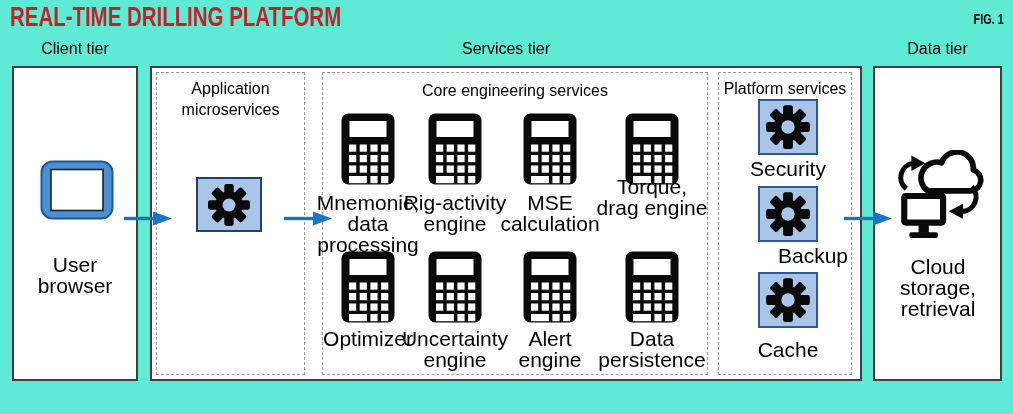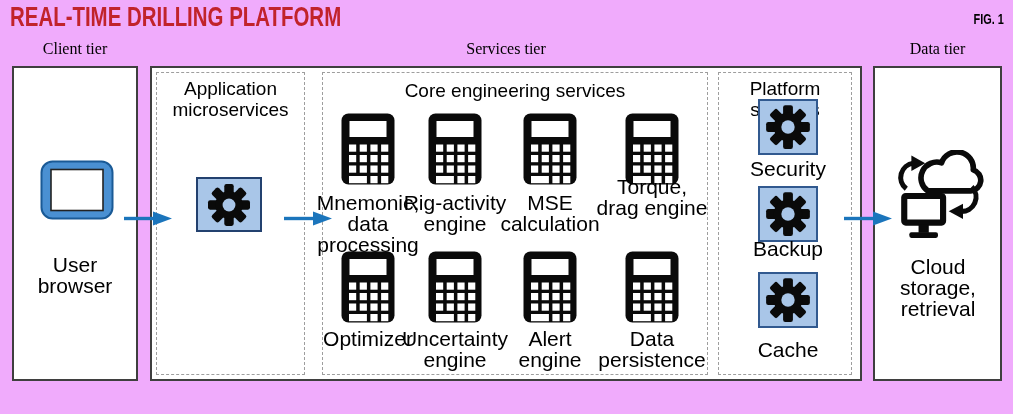--- a/index.html
+++ b/index.html
@@ -1,32 +1,32 @@
 <!DOCTYPE html>
 <html><head>
 <meta charset="utf-8">
 <style>
   html,body{margin:0;padding:0;background:#fff;}
   #stage{
-    position:relative;width:1013px;height:414px;background:#f0abfc;overflow:hidden;
+    position:relative;width:1013px;height:414px;background:#5eead4;overflow:hidden;
     font-family:"Liberation Sans","DejaVu Sans",sans-serif;color:#000;
   }
   .title{
     position:absolute;left:10px;top:1px;font-size:28px;font-weight:bold;
     color:#c1232b;white-space:nowrap;transform:scaleX(.73);transform-origin:0 50%;
     letter-spacing:0;
   }
   .figlabel{
     position:absolute;right:9px;top:11px;font-size:14px;font-weight:bold;
     transform:scaleX(.78);transform-origin:100% 50%;white-space:nowrap;
   }
-  .tier-label{position:absolute;top:40px;font-size:16px;text-align:center;font-family:Liberation Serif, serif;}
+  .tier-label{position:absolute;top:40px;font-size:16px;text-align:center;}
   .panel{position:absolute;top:66px;height:315px;border:2px solid #3f3f3f;box-sizing:border-box;background:#fff;}
   .dashed{position:absolute;top:72px;height:303px;border:1px dashed #9e9e9e;box-sizing:border-box;}
-  .hdr{position:absolute;font-size:19px;line-height:21px;text-align:center;white-space:pre-line;}
+  .hdr{position:absolute;font-size:16px;line-height:21px;text-align:center;white-space:pre-line;}
   .lbl{position:absolute;font-size:21px;line-height:21px;text-align:center;white-space:pre-line;}
   .node{position:absolute;}
   .bluebox{
     position:absolute;background:#a9c6e8;border:2px solid #31598f;box-sizing:border-box;
     display:flex;align-items:center;justify-content:center;
   }
   .arrow{position:absolute;width:48px;height:17px;}
   svg{display:block;}
 </style>
 </head>
@@ -326,21 +326,21 @@
           <rect x="-5.5" y="-24.5" width="11" height="49" rx="2.5"></rect>
           <rect x="-5.5" y="-24.5" width="11" height="49" rx="2.5" transform="rotate(45)"></rect>
           <rect x="-5.5" y="-24.5" width="11" height="49" rx="2.5" transform="rotate(90)"></rect>
           <rect x="-5.5" y="-24.5" width="11" height="49" rx="2.5" transform="rotate(135)"></rect>
           <circle r="16"></circle>
           <circle r="7.5" fill="#a9c6e8"></circle>
         </g>
       </svg>
     </span>
   </div>
-  <div class="lbl" style="left:728px;width:120px;top:238px;">Backup</div>
+  <div class="lbl" style="left:728px;width:120px;top:245px;text-align:right;">Backup</div>
 
   <div class="bluebox" style="left:758px;top:272px;width:60px;height:56px;">
     <span>
       <svg width="54" height="50" viewBox="0 0 60 56">
         <g transform="translate(30,28)" fill="#0a0a0a">
           <rect x="-5.5" y="-24.5" width="11" height="49" rx="2.5"></rect>
           <rect x="-5.5" y="-24.5" width="11" height="49" rx="2.5" transform="rotate(45)"></rect>
           <rect x="-5.5" y="-24.5" width="11" height="49" rx="2.5" transform="rotate(90)"></rect>
           <rect x="-5.5" y="-24.5" width="11" height="49" rx="2.5" transform="rotate(135)"></rect>
           <circle r="16"></circle>

